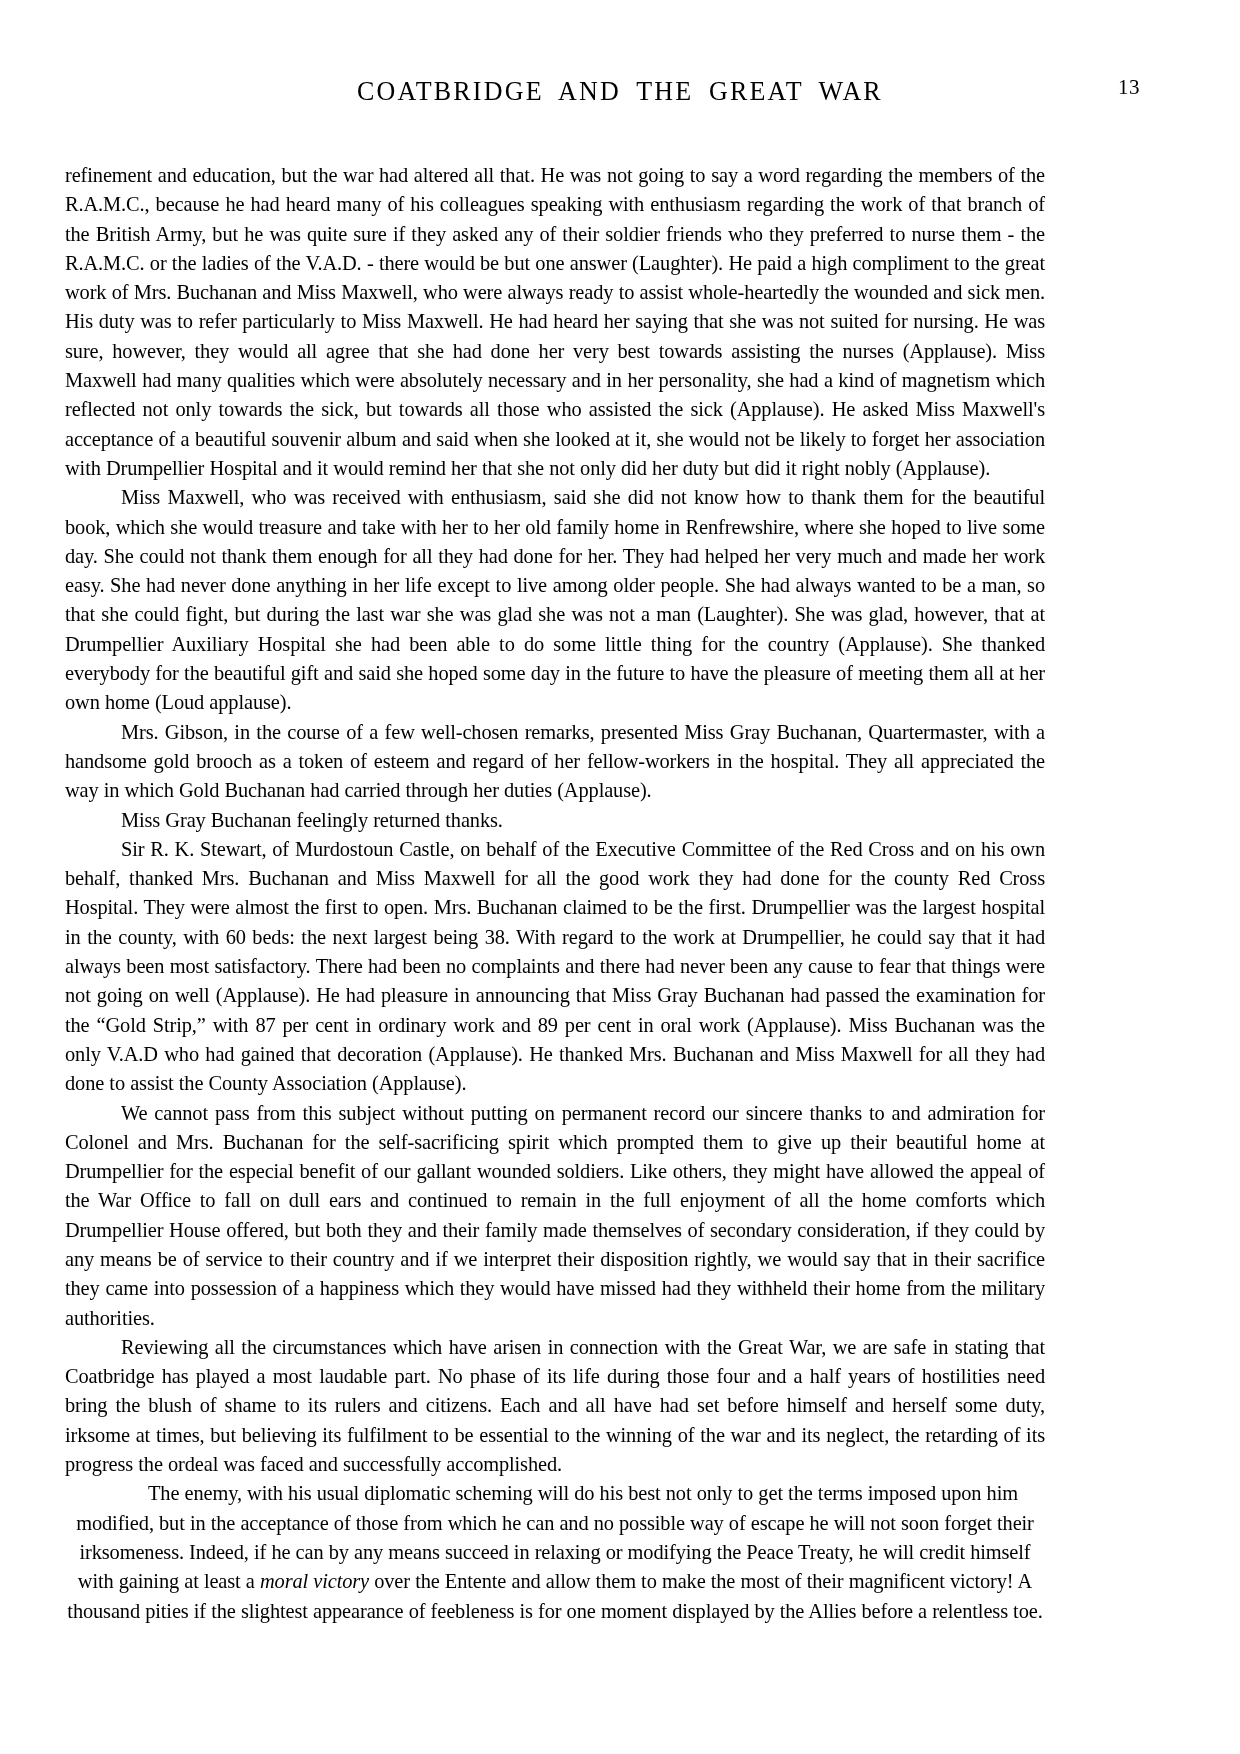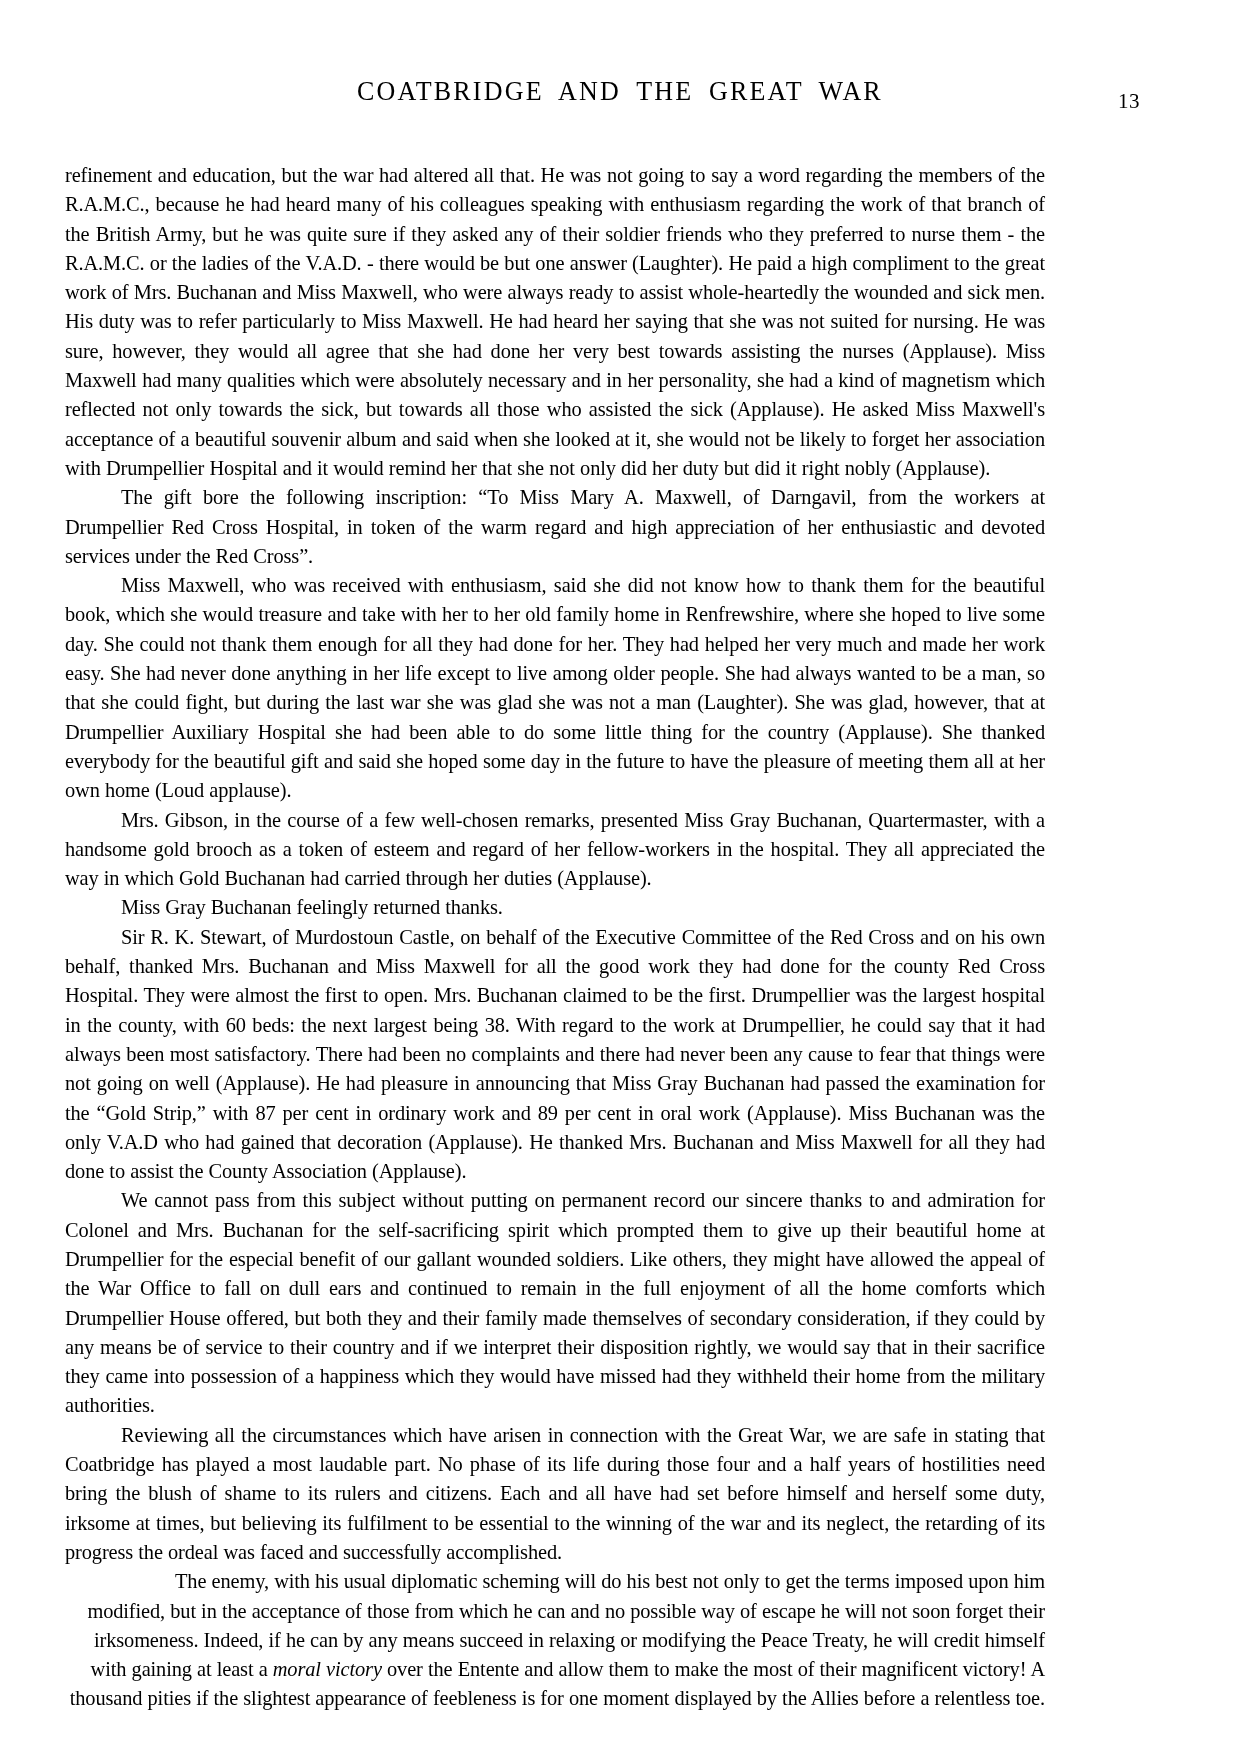--- a/index.html
+++ b/index.html
@@ -35,21 +35,21 @@
     letter-spacing: 2.2px;
     word-spacing: 7px;
     white-space: nowrap;
     font-weight: 400;
     transform: scaleY(1.06);
     transform-origin: center bottom;
   }
   .running-head .folio {
     position: absolute;
     right: 35px;
-    bottom: 3px;
+    bottom: 17px;
     font-size: 21px;
     letter-spacing: 0.5px;
   }
 
   
   .textblock {
     position: absolute;
     top: 148px;
     left: 65px;
     width: 980px;
@@ -65,38 +65,37 @@
     hyphens: none;
     transform: scaleY(1.0);
   }
   .textblock p.indent {
     text-indent: 56px;
   }
   .textblock p.flush {
     text-indent: 0;
   }
   .textblock p:last-child {
-    text-align: right;
+    text-align: center;
   }
   .it { font-style: italic; }
 </style>
 </head>
 <body>
 
 <div class="page">
 
   <div class="running-head">
     <span class="title">COATBRIDGE AND THE GREAT WAR</span>
     <span class="folio">13</span>
   </div>
 
   <div class="textblock">
 
   <p class="flush">refinement and education, but the war had altered all that.  He was not going to say a word regarding the members of the R.A.M.C., because he had heard many of his colleagues speaking with enthusiasm regarding the work of that branch of the British Army, but he was quite sure if they asked any of their soldier friends who they preferred to nurse them - the R.A.M.C. or the ladies of the V.A.D. - there would be but one answer  (Laughter).  He paid a high compliment to the great work of Mrs. Buchanan and Miss Maxwell, who were always ready to assist whole-heartedly the wounded and sick men.  His duty was to refer particularly to Miss Maxwell.  He had heard her saying that she was not suited for nursing.  He was sure, however, they would all agree that she had done her very best towards assisting the nurses  (Applause).  Miss Maxwell had many qualities which were absolutely necessary and in her personality, she had a kind of magnetism which reflected not only towards the sick, but towards all those who assisted the sick  (Applause).  He asked Miss Maxwell's acceptance of a beautiful souvenir album and said when she looked at it, she would not be likely to forget her association with Drumpellier Hospital and it would remind her that she not only did her duty but did it right nobly  (Applause).</p>
-      <p class="indent">The gift bore the following inscription: “To Miss Mary A. Maxwell, of Darngavil, from the workers at Drumpellier Red Cross Hospital, in token of the warm regard and high appreciation of her enthusiastic and devoted services under the Red Cross”.</p>
       <p class="indent">Miss Maxwell, who was received with enthusiasm, said she did not know how to thank them for the beautiful book, which she would treasure and take with her to her old family home in Renfrewshire, where she hoped to live some day.  She could not thank them enough for all they had done for her.  They had helped her very much and made her work easy.  She had never done anything in her life except to live among older people.  She had always wanted to be a man, so that she could fight, but during the last war she was glad she was not a man  (Laughter).  She was glad, however, that at Drumpellier Auxiliary Hospital she had been able to do some little thing for the country  (Applause).  She thanked everybody for the beautiful gift and said she hoped some day in the future to have the pleasure of meeting them all at her own home  (Loud applause).</p>
       <p class="indent">Mrs. Gibson, in the course of a few well-chosen remarks, presented Miss Gray Buchanan, Quartermaster, with a handsome gold brooch as a token of esteem and regard of her fellow-workers in the hospital.  They all appreciated the way in which Gold Buchanan had carried through her duties  (Applause).</p>
       <p class="indent">Miss Gray Buchanan feelingly returned thanks.</p>
       <p class="indent">Sir R. K. Stewart, of Murdostoun Castle, on behalf of the Executive Committee of the Red Cross and on his own behalf, thanked Mrs. Buchanan and Miss Maxwell for all the good work they had done for the county Red Cross Hospital.  They were almost the first to open.  Mrs. Buchanan claimed to be the first.  Drumpellier was the largest hospital in the county, with 60 beds: the next largest being 38.  With regard to the work at Drumpellier, he could say that it had always been most satisfactory.  There had been no complaints and there had never been any cause to fear that things were not going on well  (Applause).  He had pleasure in announcing that Miss Gray Buchanan had passed the examination for the “Gold Strip,” with 87 per cent in ordinary work and 89 per cent in oral work  (Applause).  Miss Buchanan was the only V.A.D who had gained that decoration  (Applause).  He thanked Mrs. Buchanan and Miss Maxwell for all they had done to assist the County Association  (Applause).</p>
       <p class="indent">We cannot pass from this subject without putting on permanent record our sincere thanks to and admiration for Colonel and Mrs. Buchanan for the self-sacrificing spirit which prompted them to give up their beautiful home at Drumpellier for the especial benefit of our gallant wounded soldiers.  Like others, they might have allowed the appeal of the War Office to fall on dull ears and continued to remain in the full enjoyment of all the home comforts which Drumpellier House offered, but both they and their family made themselves of secondary consideration, if they could by any means be of service to their country and if we interpret their disposition rightly, we would say that in their sacrifice they came into possession of a happiness which they would have missed had they withheld their home from the military authorities.</p>
       <p class="indent">Reviewing all the circumstances which have arisen in connection with the Great War, we are safe in stating that Coatbridge has played a most laudable part.  No phase of its life during those four and a half years of hostilities need bring the blush of shame to its rulers and citizens.  Each and all have had set before himself and herself some duty, irksome at times, but believing its fulfilment to be essential to the winning of the war and its neglect, the retarding of its progress the ordeal was faced and successfully accomplished.</p>
       <p class="indent"><span>The enemy, with his usual diplomatic scheming will do his best not only to get the terms imposed upon him modified, but in the acceptance of those from which he can and no possible way of escape he will not soon forget their irksomeness.  Indeed, if he can by any means succeed in relaxing or modifying the Peace Treaty, he will credit himself with gaining at least a </span><span class="it">moral victory</span><span> over the Entente and allow them to make the most of their magnificent victory!  A thousand pities if the slightest appearance of feebleness is for one moment displayed by the Allies before a relentless toe.</span></p>
     </div>
 
 </div>

